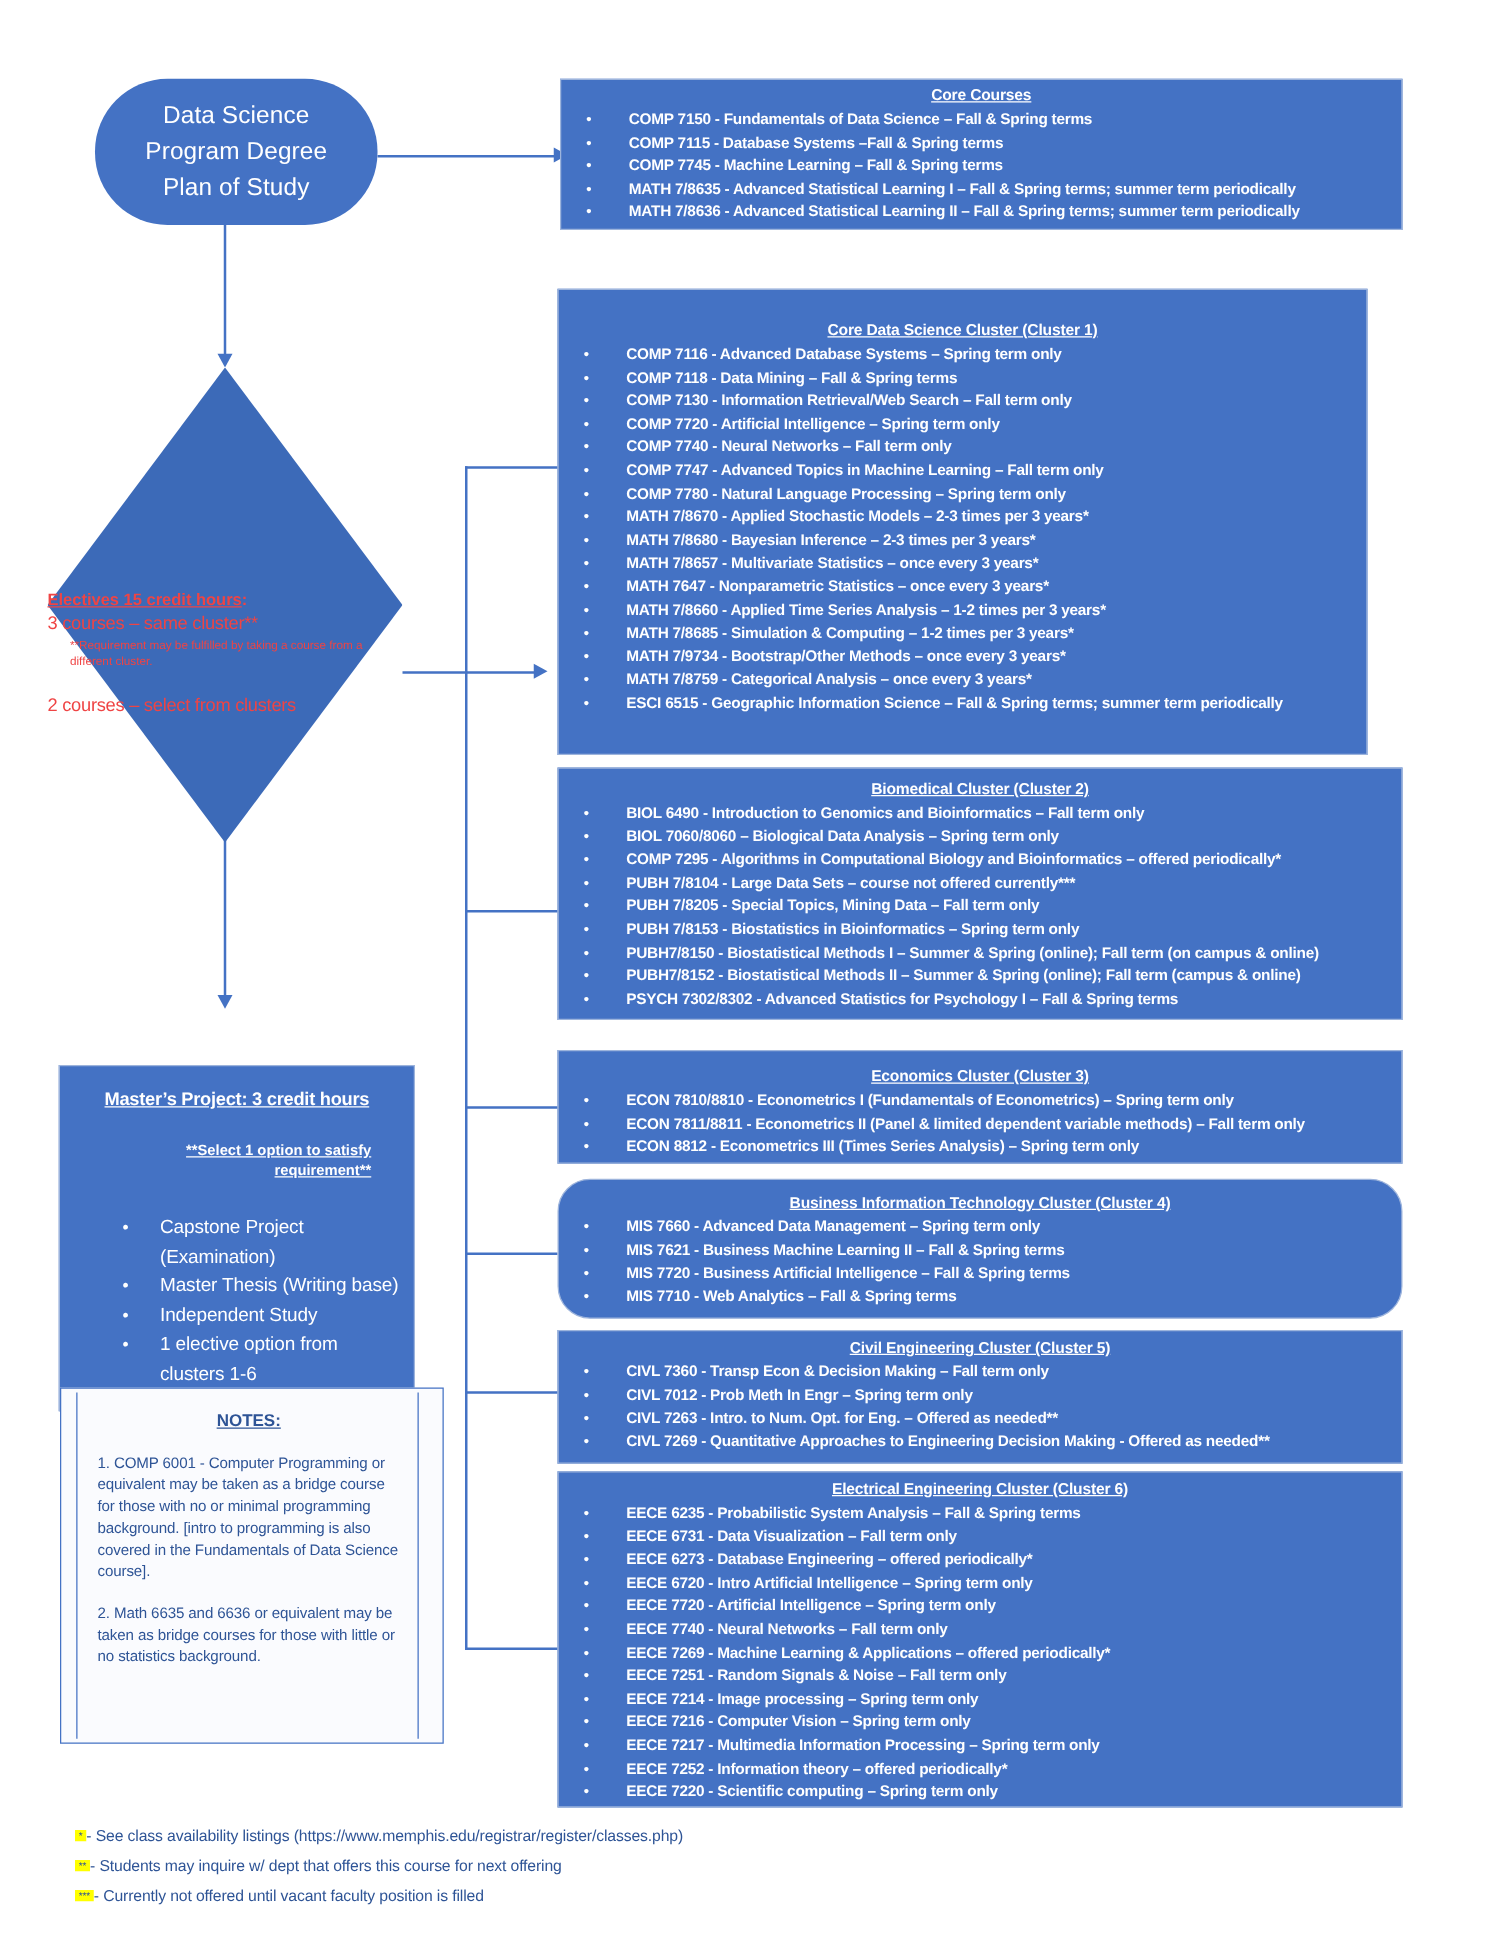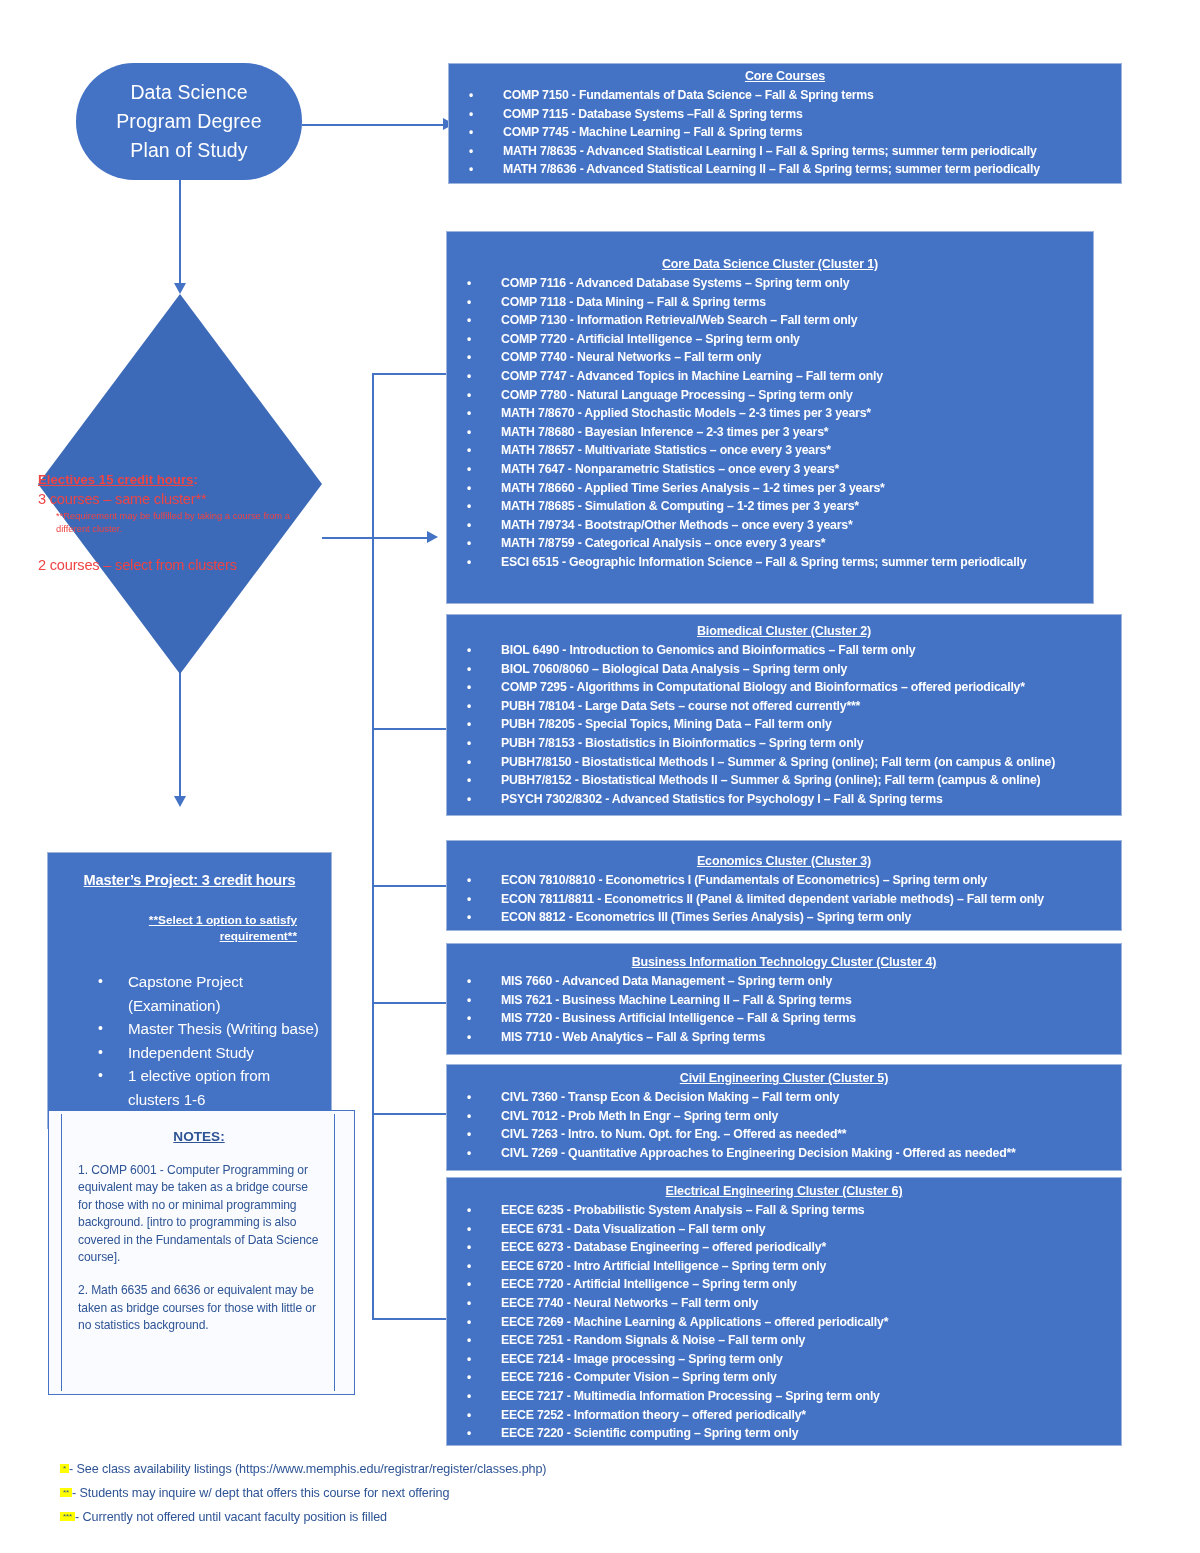--- a/index.html
+++ b/index.html
@@ -314,21 +314,21 @@
 
 <div class="panel" id="cluster-3" style="left:446px; top:840px; width:676px; height:91px; padding:12px 0 0 0;">
   <div class="panel-title">Economics Cluster (Cluster 3)</div>
   <ul class="courses">
     <li>ECON 7810/8810 - Econometrics I (Fundamentals of Econometrics) – Spring term only</li>
     <li>ECON 7811/8811 - Econometrics II (Panel &amp; limited dependent variable methods) – Fall term only</li>
     <li>ECON 8812 - Econometrics III (Times Series Analysis) – Spring term only</li>
   </ul>
 </div>
 
-<div class="panel" id="cluster-4" style="left:446px; top:943px; width:676px; height:112px; padding:10px 0 0 0;">
+<div class="panel" id="cluster-4" style="left:446px; top:943px; width:676px; height:112px; padding:10px 0 0 0;border-radius:26px;">
   <div class="panel-title">Business Information Technology Cluster (Cluster 4)</div>
   <ul class="courses">
     <li>MIS 7660 - Advanced Data Management – Spring term only</li>
     <li>MIS 7621 - Business Machine Learning II – Fall &amp; Spring terms</li>
     <li>MIS 7720 - Business Artificial Intelligence – Fall &amp; Spring terms</li>
     <li>MIS 7710 - Web Analytics – Fall &amp; Spring terms</li>
   </ul>
 </div>
 
 <div class="panel" id="cluster-5" style="left:446px; top:1064px; width:676px; height:107px; padding:5px 0 0 0;">

